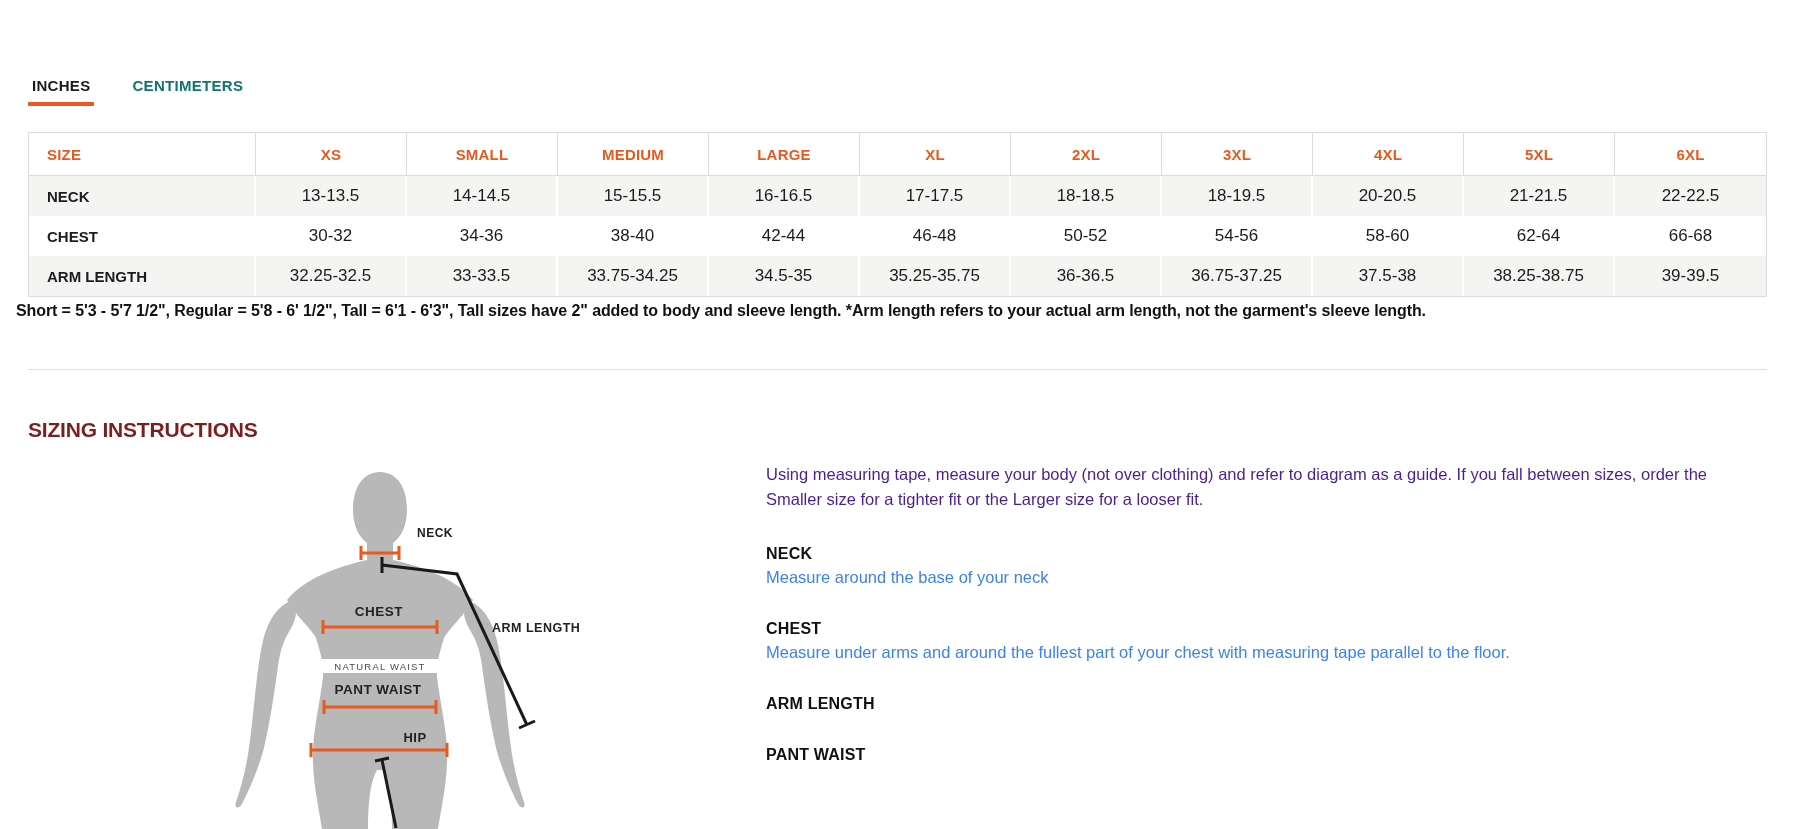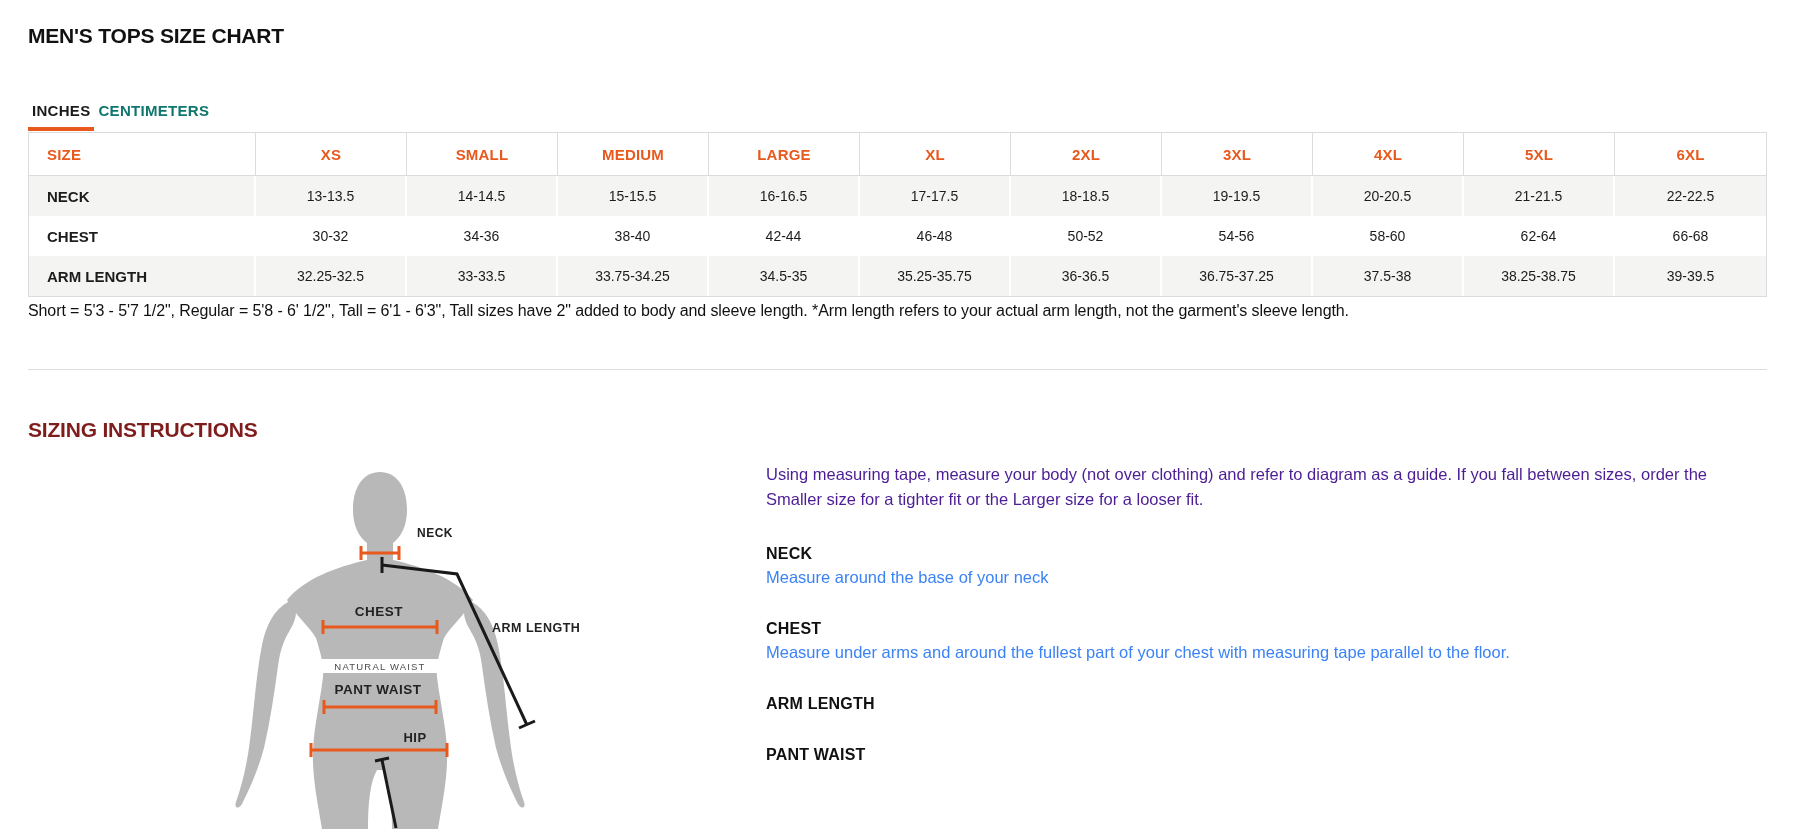--- a/index.html
+++ b/index.html
@@ -7,41 +7,41 @@
   body { font-family:"Liberation Sans", sans-serif; color:#1a1a1a; }
   .page { position:relative; width:1801px; height:829px; background:#fff; overflow:hidden; }
 
   
   .page-title {
     position:absolute; left:28px; top:24px;
     font-size:21px; font-weight:bold; letter-spacing:-0.2px; color:#111;
   }
 
   
-  .tabs { position:absolute; left:28px; top:102px; display:flex; }
+  .tabs { position:absolute; left:28px; top:77px; display:flex; gap:34px; }
   .tab { font-size:15px; font-weight:bold; letter-spacing:0.3px; padding:0 4px 8px 4px; cursor:pointer; }
   .tab.active { color:#1a1a1a; border-bottom:4px solid #E8591D; }
   .tab.inactive { color:#0f766e; }
 
   
   .table-wrap { position:absolute; left:28px; top:132px; width:1739px; }
   table.size-table { width:100%; border-collapse:separate; border-spacing:0; table-layout:fixed; border:1px solid #dcdcdc; }
   table.size-table th {
     height:43px; background:#fff; color:#E8591D; font-size:15px; font-weight:bold;
     text-align:center; border-right:1px solid #dcdcdc; border-bottom:1px solid #dcdcdc; letter-spacing:0.2px;
   }
   table.size-table th.size-col { text-align:left; padding-left:18px; }
   table.size-table th:last-child, table.size-table td:last-child { border-right:none; }
   table.size-table td {
-    height:40px; font-size:14px; text-align:center; color:#1c1c1c; border-right:2px solid #fff;
+    height:40px; font-size:17px; text-align:center; color:#1c1c1c; border-right:2px solid #fff;
   }
   table.size-table tr.alt td { background:#f4f4f3; }
   table.size-table td.row-label { text-align:left; padding-left:18px; font-weight:bold; font-size:15px; }
 
-  .footnote { position:absolute; left:28px; top:302px; width:1739px; font-size:16px; color:#111; letter-spacing:-0.1px; }
+  .footnote { position:absolute; left:16px; top:302px; width:1739px; font-size:16px; color:#111; letter-spacing:-0.1px;font-weight:bold; }
 
   .divider { position:absolute; left:28px; top:369px; width:1739px; height:1px; background:#ddd; }
 
   .section-title {
     position:absolute; left:28px; top:418px;
     font-size:21px; font-weight:bold; letter-spacing:-0.2px; color:#7f1d1d;
   }
 
   
   .diagram { position:absolute; left:180px; top:470px; width:420px; height:359px; }
@@ -54,21 +54,20 @@
   .instructions .intro { font-size:16.5px; line-height:25px; color:#4c1d95; }
   .ins-section { margin-top:33px; }
   .ins-section h4 { font-size:16px; font-weight:bold; color:#111; margin-bottom:5px; letter-spacing:0.2px; }
   .ins-section p { font-size:16.5px; color:#3b82f6; }
 </style>
 </head>
 <body>
 
 <div class="page">
 
-  <h1 class="page-title">MEN'S TOPS SIZE CHART</h1>
 
   <div class="tabs">
     <div class="tab active">INCHES</div>
     <div class="tab inactive">CENTIMETERS</div>
   </div>
 
   <div class="table-wrap">
     <table class="size-table">
       <colgroup>
         <col style="width:227px">
@@ -98,21 +97,21 @@
         <th>6XL</th>
       </tr>
       <tr class="alt">
         <td class="row-label">NECK</td>
         <td>13-13.5</td>
         <td>14-14.5</td>
         <td>15-15.5</td>
         <td>16-16.5</td>
         <td>17-17.5</td>
         <td>18-18.5</td>
-        <td>19-19.5</td>
+        <td>18-19.5</td>
         <td>20-20.5</td>
         <td>21-21.5</td>
         <td>22-22.5</td>
       </tr>
       <tr>
         <td class="row-label">CHEST</td>
         <td>30-32</td>
         <td>34-36</td>
         <td>38-40</td>
         <td>42-44</td>

